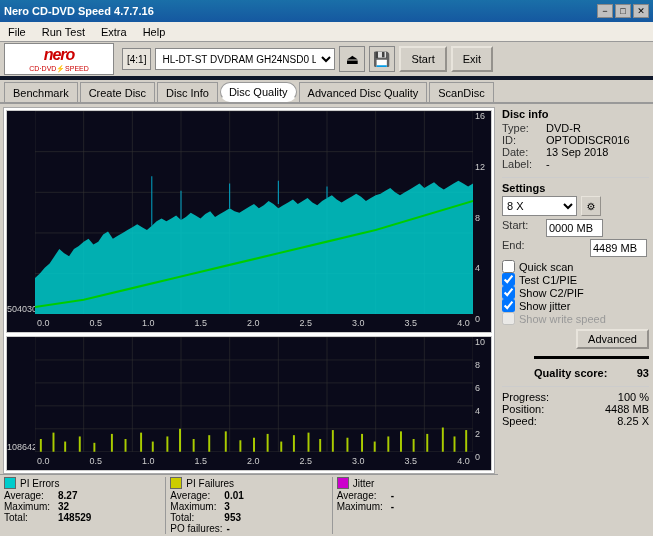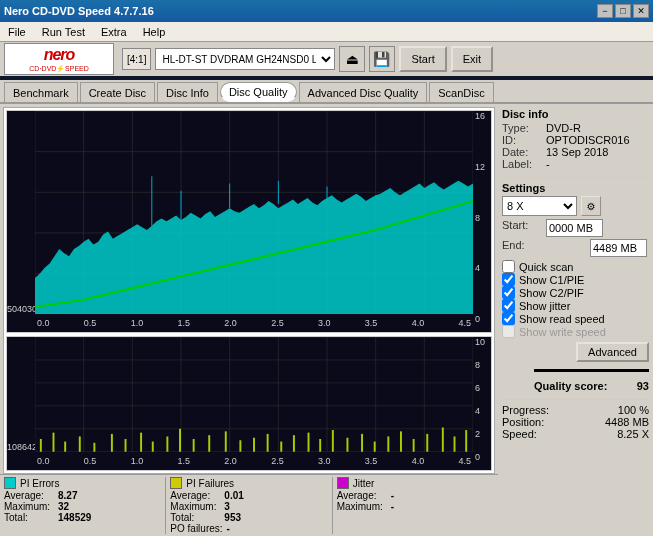--- a/index.html
+++ b/index.html
@@ -323,20 +323,21 @@
       left: 28px;
       right: 18px;
       height: 18px;
       background: #0a0a1a;
       color: #ccc;
       font-size: 9px;
       display: flex;
       justify-content: space-between;
       align-items: center;
       padding: 0 2px;
+      gap: 40px;
     }
     .chart-inner {
       position: absolute;
       left: 28px;
       right: 18px;
       top: 0;
       bottom: 18px;
       background: #0a0a1a;
     }
 
@@ -682,33 +683,29 @@
       <div class="info-row" style="margin-top:2px;gap:48px;">
         <span class="info-label">End:</span>
         <input class="mb-input" type="text" value="4489 MB" style="">
       </div>
       <div class="checkbox-row" style="margin-top:3px;">
         <input type="checkbox" style="">
         <label>Quick scan</label>
       </div>
       <div class="checkbox-row">
         <input type="checkbox" checked="" style="">
-        <label>Show C1/PIE</label>
+        <label>Test C1/PIE</label>
       </div>
       <div class="checkbox-row">
         <input type="checkbox" checked="" style="">
         <label>Show C2/PIF</label>
       </div>
       <div class="checkbox-row">
         <input type="checkbox" checked="" style="">
         <label>Show jitter</label>
-      </div>
-      <div class="checkbox-row">
-        <input type="checkbox" checked="" style="">
-        <label>Show read speed</label>
       </div>
       <div class="checkbox-row">
         <input type="checkbox" disabled="" style="">
         <label style="color:#999;">Show write speed</label>
       </div>
       <button class="advanced-btn">Advanced</button>
     </div>
 
     <div style="border-top:3px solid #000000; padding-top:4px; margin-top:4px;margin-left:32px;">
       <div class="quality-score-row">

